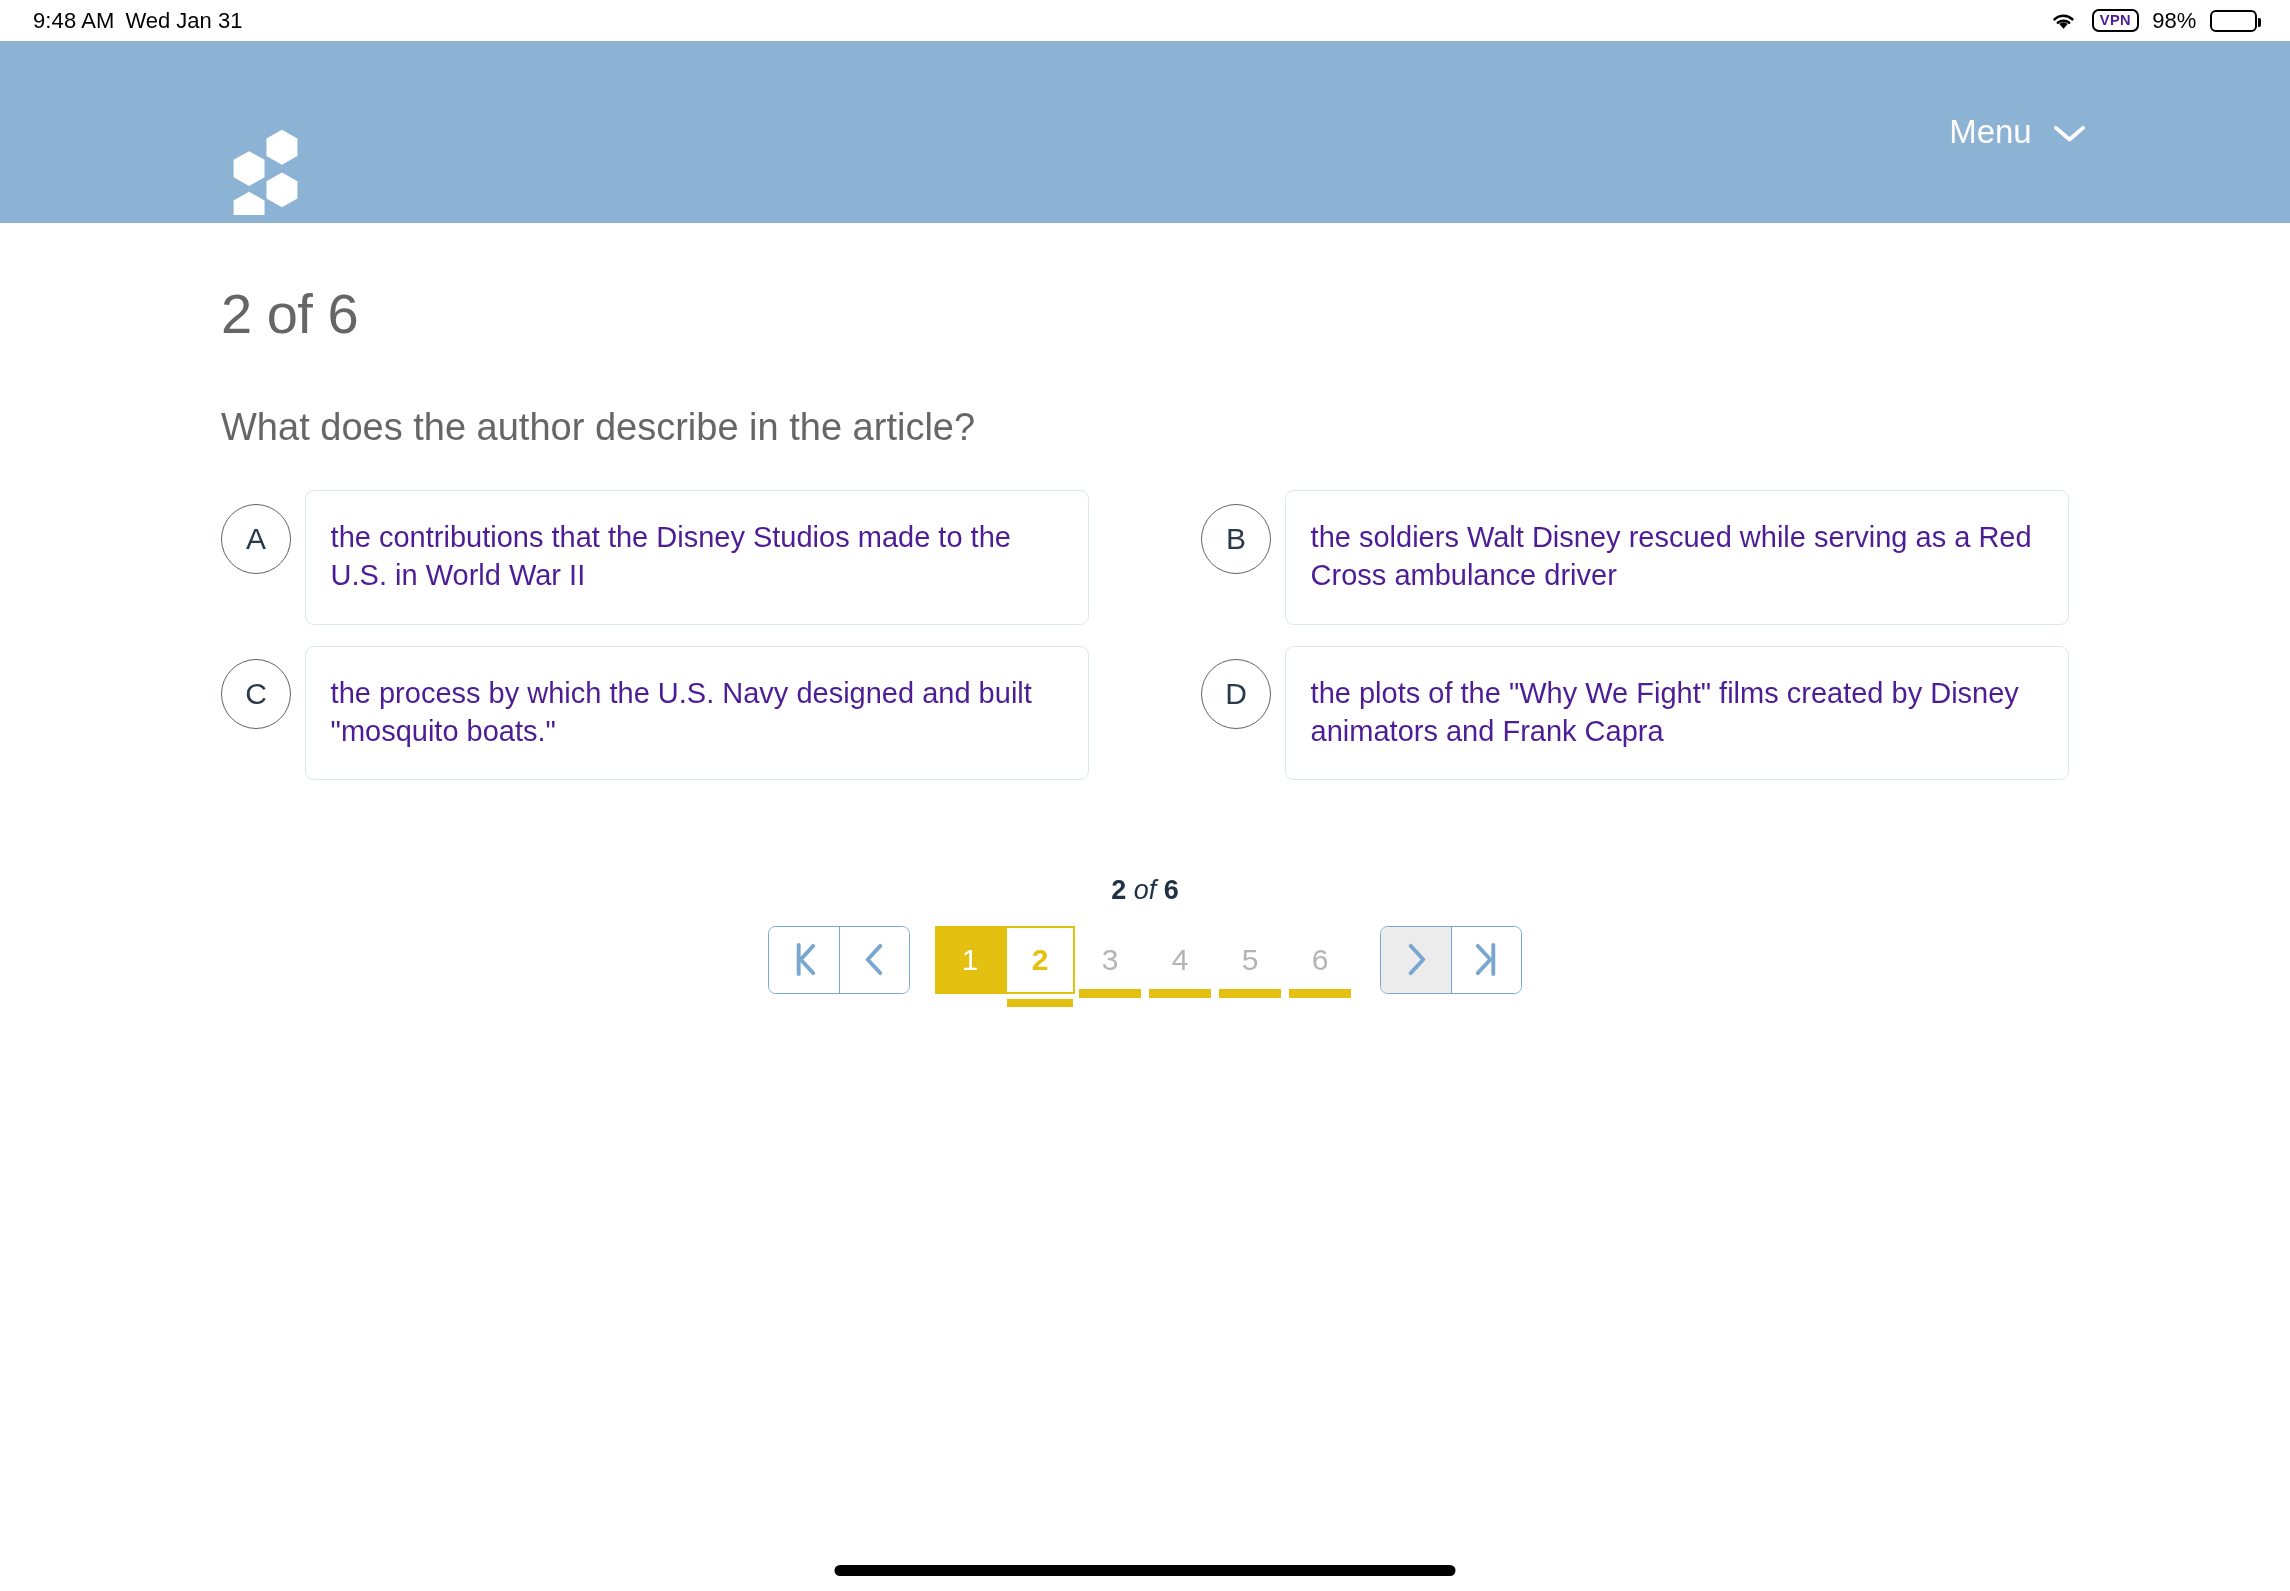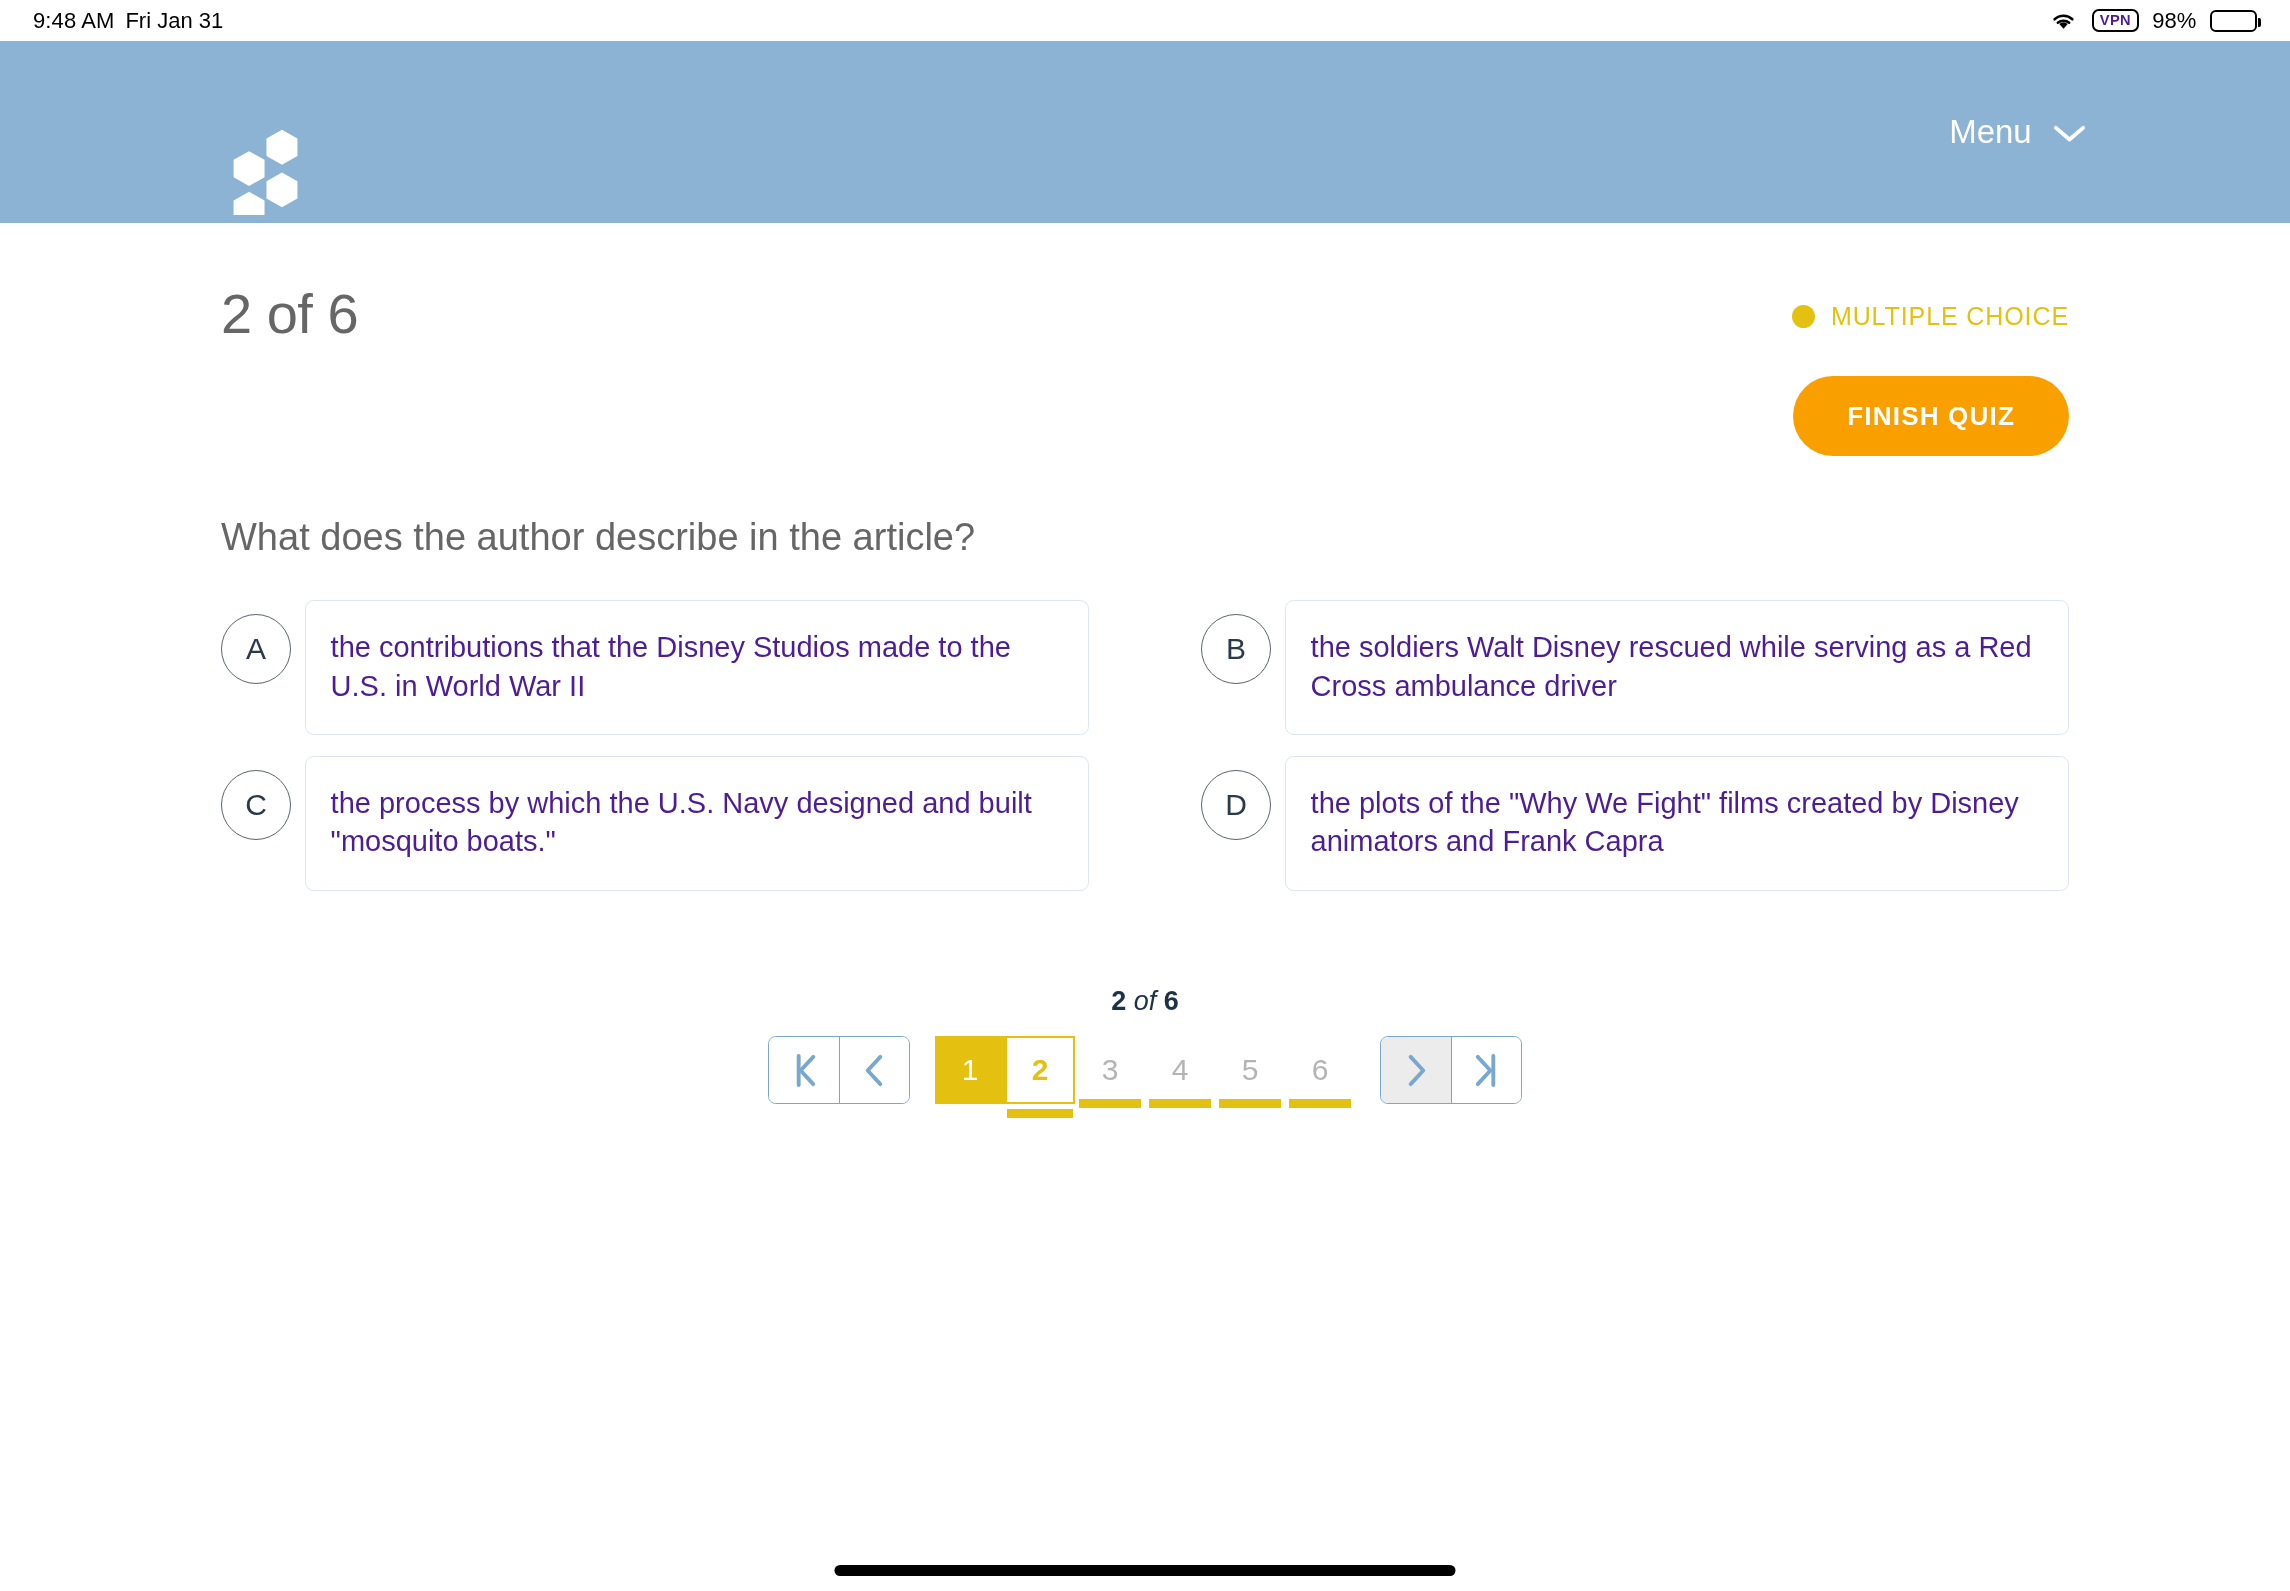--- a/index.html
+++ b/index.html
@@ -157,21 +157,21 @@
     position:absolute; left:50%; transform:translateX(-50%);
     bottom:15.5px; width:621px; height:10.7px; border-radius:5.8px; background:#000;
   }
 </style>
 </head>
 <body>
 
 <div class="statusbar">
   <div class="sb-left">
     <span class="sb-time">9:48 AM</span>
-    <span class="sb-date">Fri Jan 31</span>
+    <span class="sb-date">Wed Jan 31</span>
   </div>
   <div class="sb-right">
     <span class="wifi-icon">
       <svg width="29" height="21.3" viewBox="0 0 30 22">
         <path d="M15 19.5 L10.6 14.4 A6.9 6.9 0 0 1 19.4 14.4 Z" fill="#000"></path>
         <path d="M5.8 9.6 A13.6 13.6 0 0 1 24.2 9.6" stroke="#000" stroke-width="2.6" fill="none" stroke-linecap="round"></path>
         <path d="M9.1 13.2 A9 9 0 0 1 20.9 13.2" stroke="#000" stroke-width="2.6" fill="none" stroke-linecap="round"></path>
       </svg>
     </span>
     <span class="vpn-badge">VPN</span>
@@ -198,27 +198,20 @@
         <path d="M3 4 L17 16 L31 4" stroke="#ffffff" stroke-width="4" fill="none" stroke-linecap="round" stroke-linejoin="round"></path>
       </svg>
     </span>
   </div>
 </div>
 
 <div class="content">
 
   <div class="row-top">
     <div class="qcount">2 of 6</div>
-    <div class="right-col">
-      <div class="mc-badge">
-        <span class="mc-dot"></span>
-        <span class="mc-text">MULTIPLE CHOICE</span>
-      </div>
-      <button class="finish-btn">FINISH QUIZ</button>
-    </div>
   </div>
 
   <div class="question">What does the author describe in the article?</div>
 
   <div class="options">
     <div class="opt">
       <span class="opt-letter">A</span>
       <div class="opt-box">the contributions that the Disney Studios made to the U.S. in World War II</div>
     </div>
     <div class="opt">

